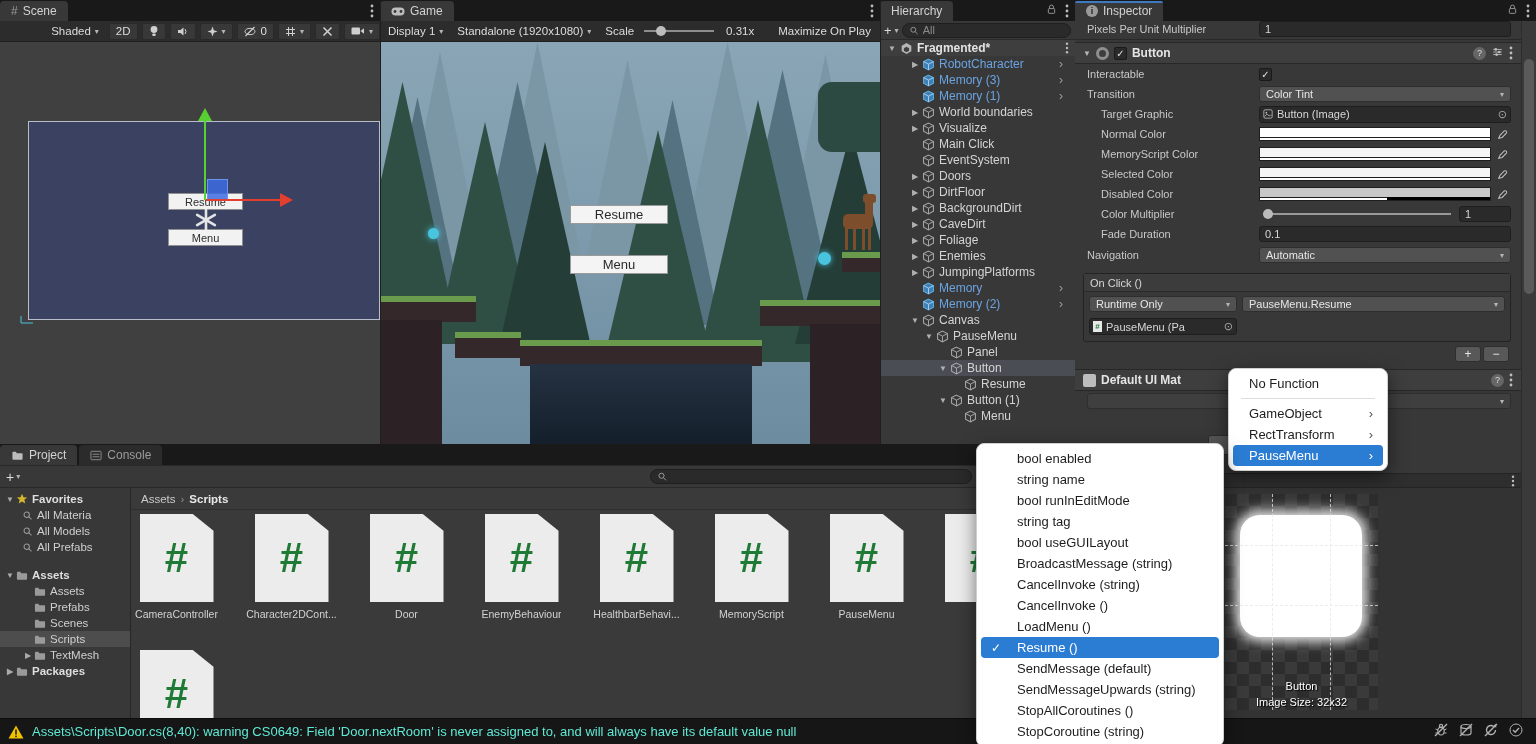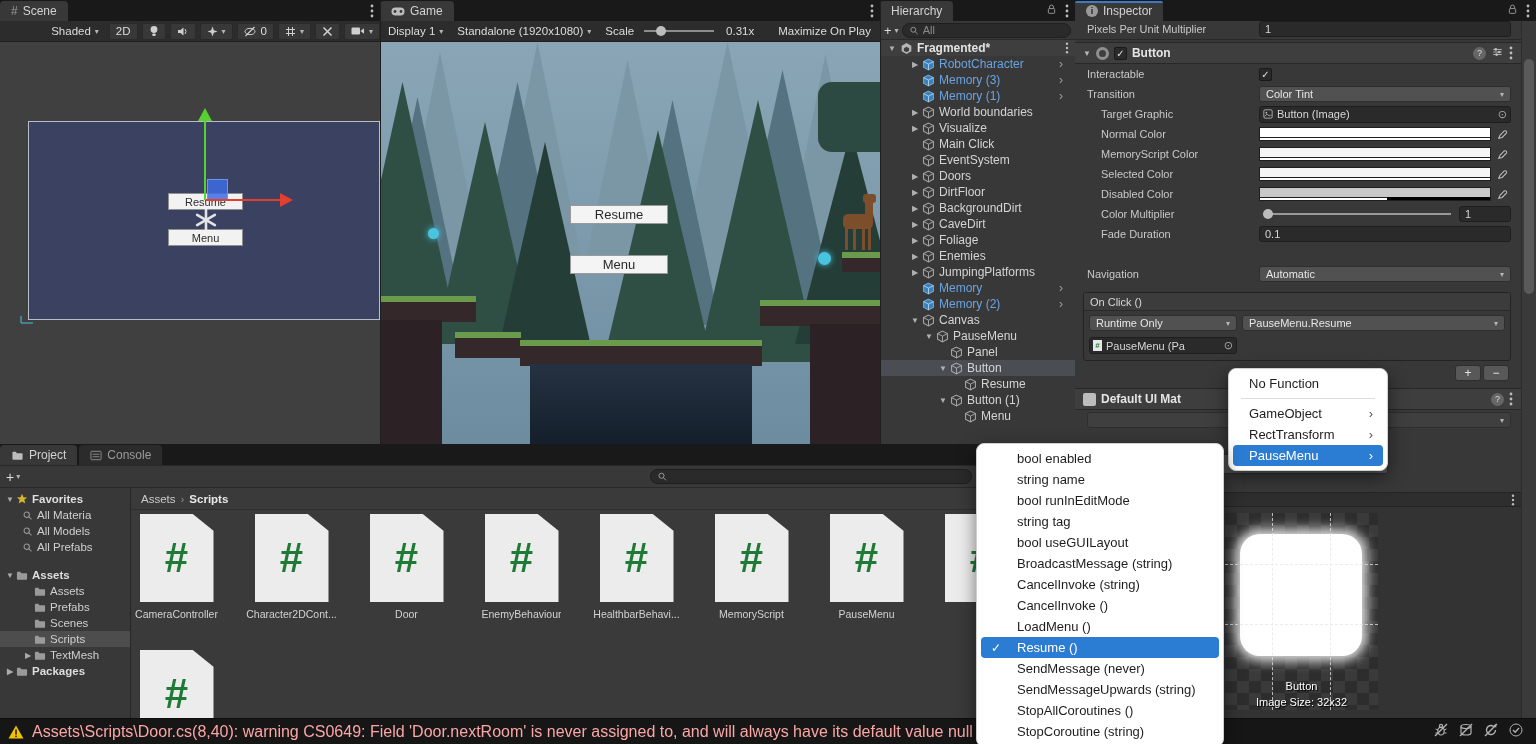--- a/index.html
+++ b/index.html
@@ -155,21 +155,21 @@
   .mi .sub{margin-left:auto;color:#555;font-size:13px}
   .mi.sel{background:#2b7cd3;color:#fff}
   .mi.sel .sub{color:#fff}
   .mi.sepbefore{margin-top:9px}
   .mi.sepbefore::before{content:"";position:absolute;left:8px;right:8px;top:-5px;height:1px;background:#dcdcdc}
   .fn-menu .mi{padding-left:36px}
   .fn-menu .mi .checkmark{position:absolute;left:10px;font-size:12px}
   
   .statusbar{position:absolute;left:0;top:718px;width:1536px;height:26px;background:#161616;
              border-top:1px solid #0c0c0c;display:flex;align-items:center;padding:0 8px;gap:8px;z-index:10}
-  .warn-text{color:#fca5a5;font-size:16px;white-space:nowrap;overflow:hidden}
+  .warn-text{color:#5eead4;font-size:13px;white-space:nowrap;overflow:hidden}
   .status-icons{margin-left:auto;display:flex;gap:9px;align-items:center;padding-right:4px}
   
   .vline{position:absolute;top:0;width:1px;background:#1f1f1f;height:444px}
   .deer{position:absolute}
   .deer div{position:absolute;background:#7d4e2b}
 </style>
 </head>
 <body>
 
 <div class="stage">
@@ -813,21 +813,21 @@
       </div>
     </div>
     <div class="irow sub">
       <span class="ilabel">Fade Duration</span>
       <div class="ictrl">
           <div class="fld" style="flex:1">
             <span>0.1</span>
           </div>
         </div>
     </div>
-    <div class="irow" style="margin-top:20px">
+    <div class="irow" style="margin-top:1px">
       <span class="ilabel">Navigation</span>
       <div class="ictrl">
           <div class="drop" style="flex:1">
             <span>Automatic</span>
             <span class="caret">▾</span>
           </div>
         </div>
     </div>
     <div class="uevent">
       <div class="uevent-head">
@@ -1164,21 +1164,21 @@
       <div class="mi">
         <span class="checkmark"></span>
         <span>LoadMenu ()</span>
       </div>
       <div class="mi sel">
         <span class="checkmark">✓</span>
         <span>Resume ()</span>
       </div>
       <div class="mi">
         <span class="checkmark"></span>
-        <span>SendMessage (never)</span>
+        <span>SendMessage (default)</span>
       </div>
       <div class="mi">
         <span class="checkmark"></span>
         <span>SendMessageUpwards (string)</span>
       </div>
       <div class="mi">
         <span class="checkmark"></span>
         <span>StopAllCoroutines ()</span>
       </div>
       <div class="mi">

